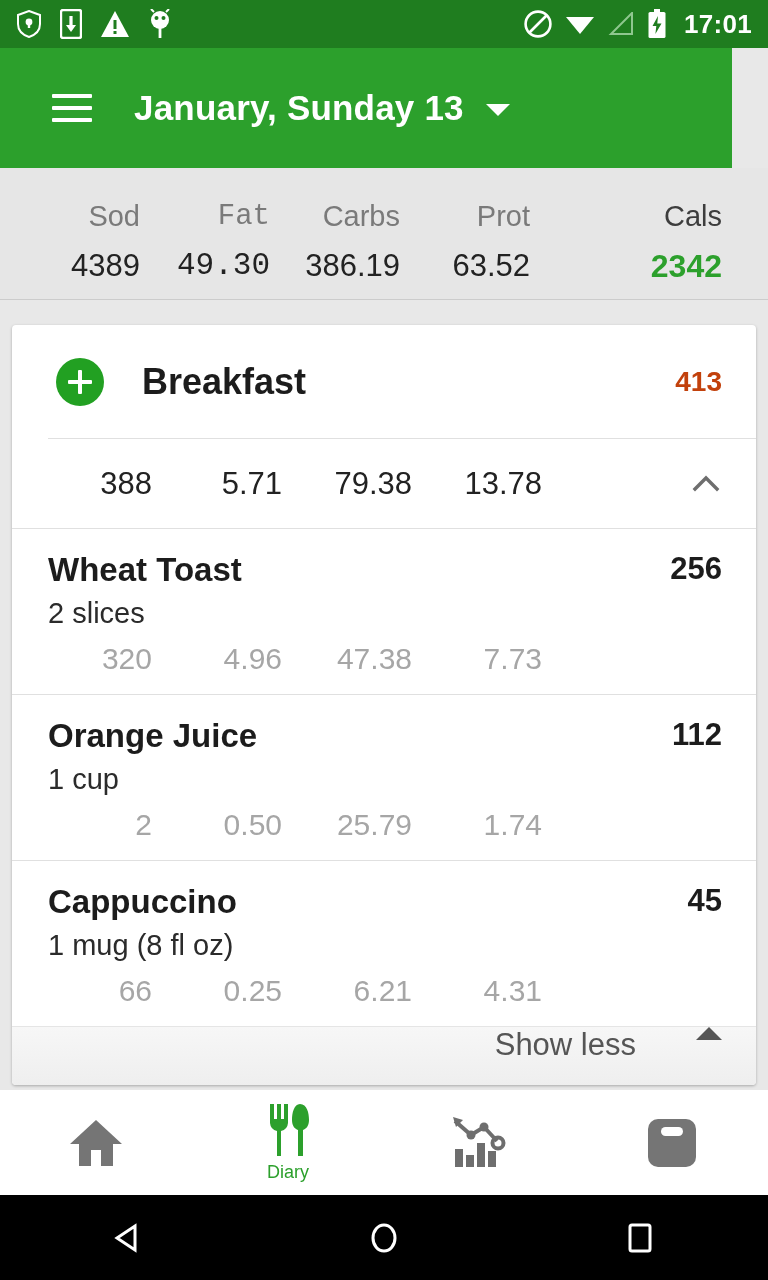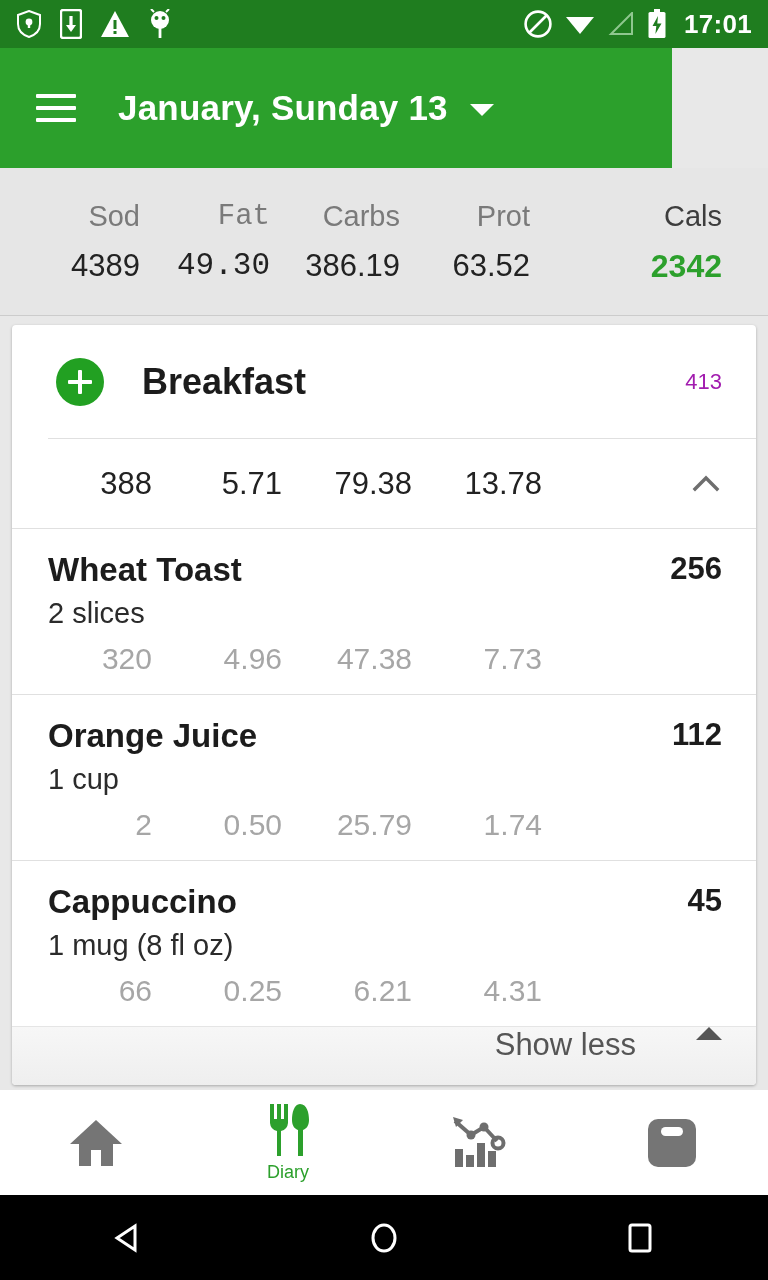--- a/index.html
+++ b/index.html
@@ -16,37 +16,37 @@
     position:absolute; left:0; top:0; width:768px; height:48px;
     background:#1f7d1f; display:flex; align-items:center; padding:0 16px;
   }
   .sb-left{ display:flex; align-items:center; gap:18px; }
   .sb-right{ margin-left:auto; display:flex; align-items:center; gap:13px; }
   .sb-time{ color:#ffffff; font-size:26px; font-weight:bold; letter-spacing:.3px; margin-left:4px; }
   .sb-ico{ display:block; }
 
   
   .appbar{
-    position:absolute; left:0; top:48px; width:672px; height:120px;
-    background:#2ca02c; display:flex; align-items:center; padding-left:36px;
+    position:absolute; left:0; top:48px; width:732px; height:120px;
+    background:#2ca02c; display:flex; align-items:center; padding-left:52px;
   }
   .hamburger{ width:40px; height:28px; display:flex; flex-direction:column; justify-content:space-between; cursor:pointer; }
   .hamburger span{ display:block; height:4px; background:#fff; border-radius:1px; }
   .appbar-title{
     color:#ffffff; font-size:35px; font-weight:bold; margin-left:42px; letter-spacing:.2px;
     white-space:nowrap;
   }
   .caret-down{
     width:0;height:0;border-left:12px solid transparent;border-right:12px solid transparent;
     border-top:12px solid #ffffff; margin-left:22px; margin-top:4px;
   }
 
   
   .summary{
-    position:absolute; left:0; top:168px; width:768px; height:148px;
+    position:absolute; left:0; top:168px; width:768px; height:132px;
     background:#e6e6e6; border-bottom:1px solid #cccccc;
   }
   .sum-row{ position:absolute; left:0; width:768px; display:flex; }
   .sum-row.labels{ top:32px; }
   .sum-row.values{ top:80px; }
   .sum-cell{ text-align:right; }
   .sum-cell.c1{ width:140px; }
   .sum-cell.c2{ width:130px;font-family:Liberation Mono, monospace; }
   .sum-cell.c3{ width:130px; }
   .sum-cell.c4{ width:130px; }
@@ -65,21 +65,21 @@
   }
   .meal-head{ position:relative; height:113px; display:flex; align-items:center; padding-left:44px; }
   .add-btn{
     width:48px;height:48px;border-radius:50%;background:#22a022;
     display:flex;align-items:center;justify-content:center;flex:0 0 auto;cursor:pointer;
   }
   .add-btn:before{ content:""; position:absolute; }
   .plus-h{ position:absolute; width:24px; height:4px; background:#fff; border-radius:1px; }
   .plus-v{ position:absolute; width:4px; height:24px; background:#fff; border-radius:1px; }
   .meal-name{ margin-left:38px; font-size:36px; font-weight:bold; color:#1c1c1c; }
-  .meal-cals{ margin-left:auto; margin-right:34px; font-size:22px; font-weight:normal; color:#a21caf; }
+  .meal-cals{ margin-left:auto; margin-right:34px; font-size:28px; font-weight:bold; color:#c2410c; }
 
   .meal-macros{
     position:relative; height:90px; display:flex; align-items:center;
     border-top:1px solid #e0e0e0; margin-left:36px;
   }
   .mm{ text-align:right; color:#222; font-size:31px; }
   .mm.m1{ width:104px; }
   .mm.m2{ width:130px; }
   .mm.m3{ width:130px; }
   .mm.m4{ width:130px; }

